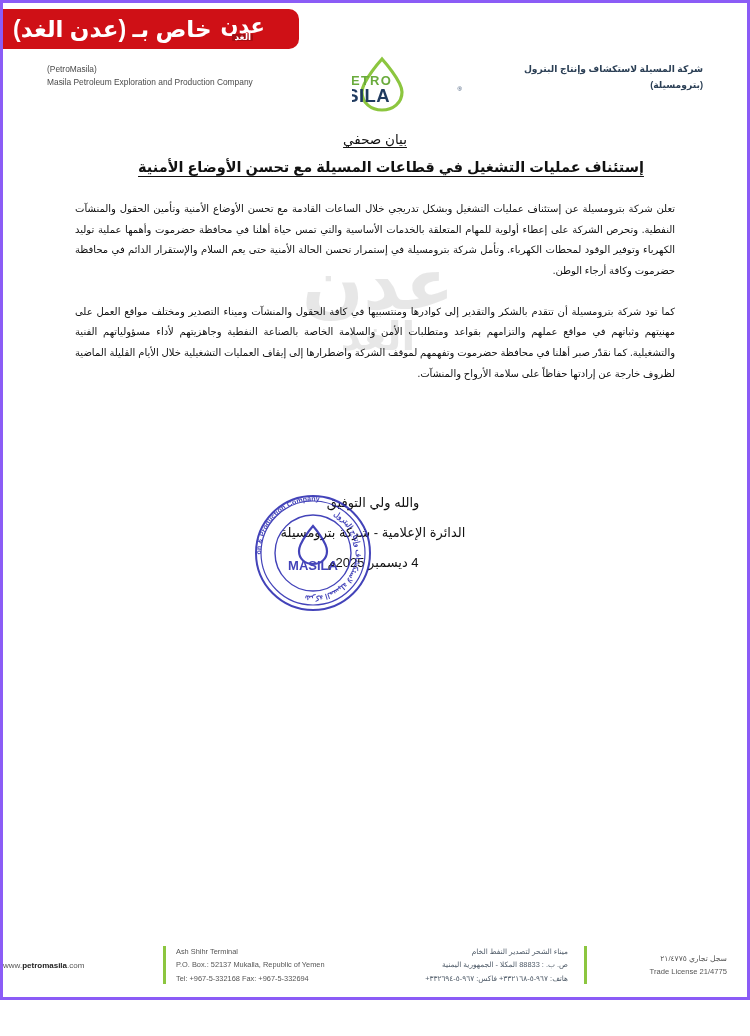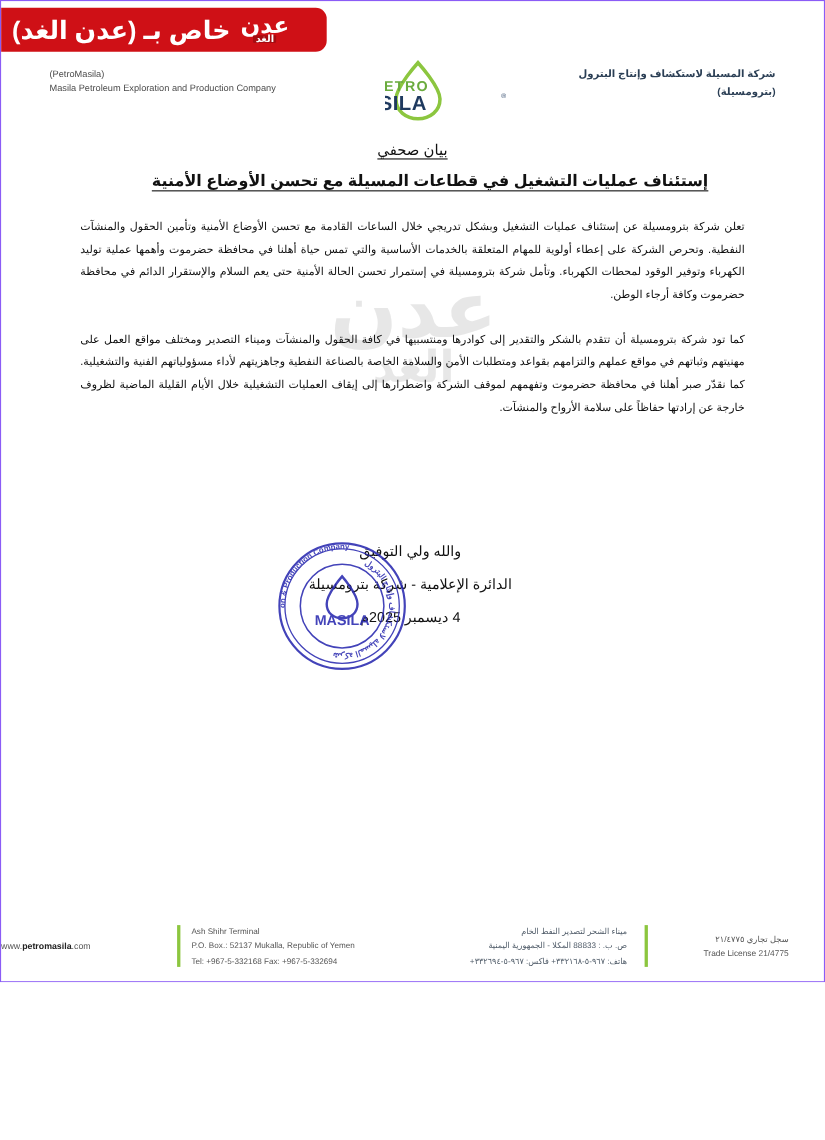--- a/index.html
+++ b/index.html
@@ -6,25 +6,25 @@
     margin: 0;
     padding: 0;
     background: #ffffff;
   }
   body {
     font-family: "Liberation Sans", "DejaVu Sans", sans-serif;
   }
   #page {
     position: relative;
     width: 750px;
-    height: 893px;
+    height: 1000px;
     background: #ffffff;
     overflow: hidden;
     box-sizing: border-box;
-    border: 1px solid #8b5cf6;
+    border: 3px solid #8b5cf6;
   }
 
   
   #news-banner {
     position: absolute;
     top: 6px;
     left: 0;
     width: 296px;
     height: 40px;
     background: #cf1016;
@@ -224,21 +224,21 @@
   }
   .foot-div {
     width: 3px;
     height: 38px;
     background: #8cc63f;
     flex: 0 0 auto;
     margin: 0 10px;
   }
   #foot-license {
     width: 150px;
-    padding-right: 32px;
+    padding-right: 20px;
     box-sizing: border-box;
     text-align: right;
     color: #555555;
     font-size: 7.6px;
     line-height: 1.75;
   }
   #foot-terminal-ar {
     flex: 1;
     text-align: right;
     padding-right: 6px;

